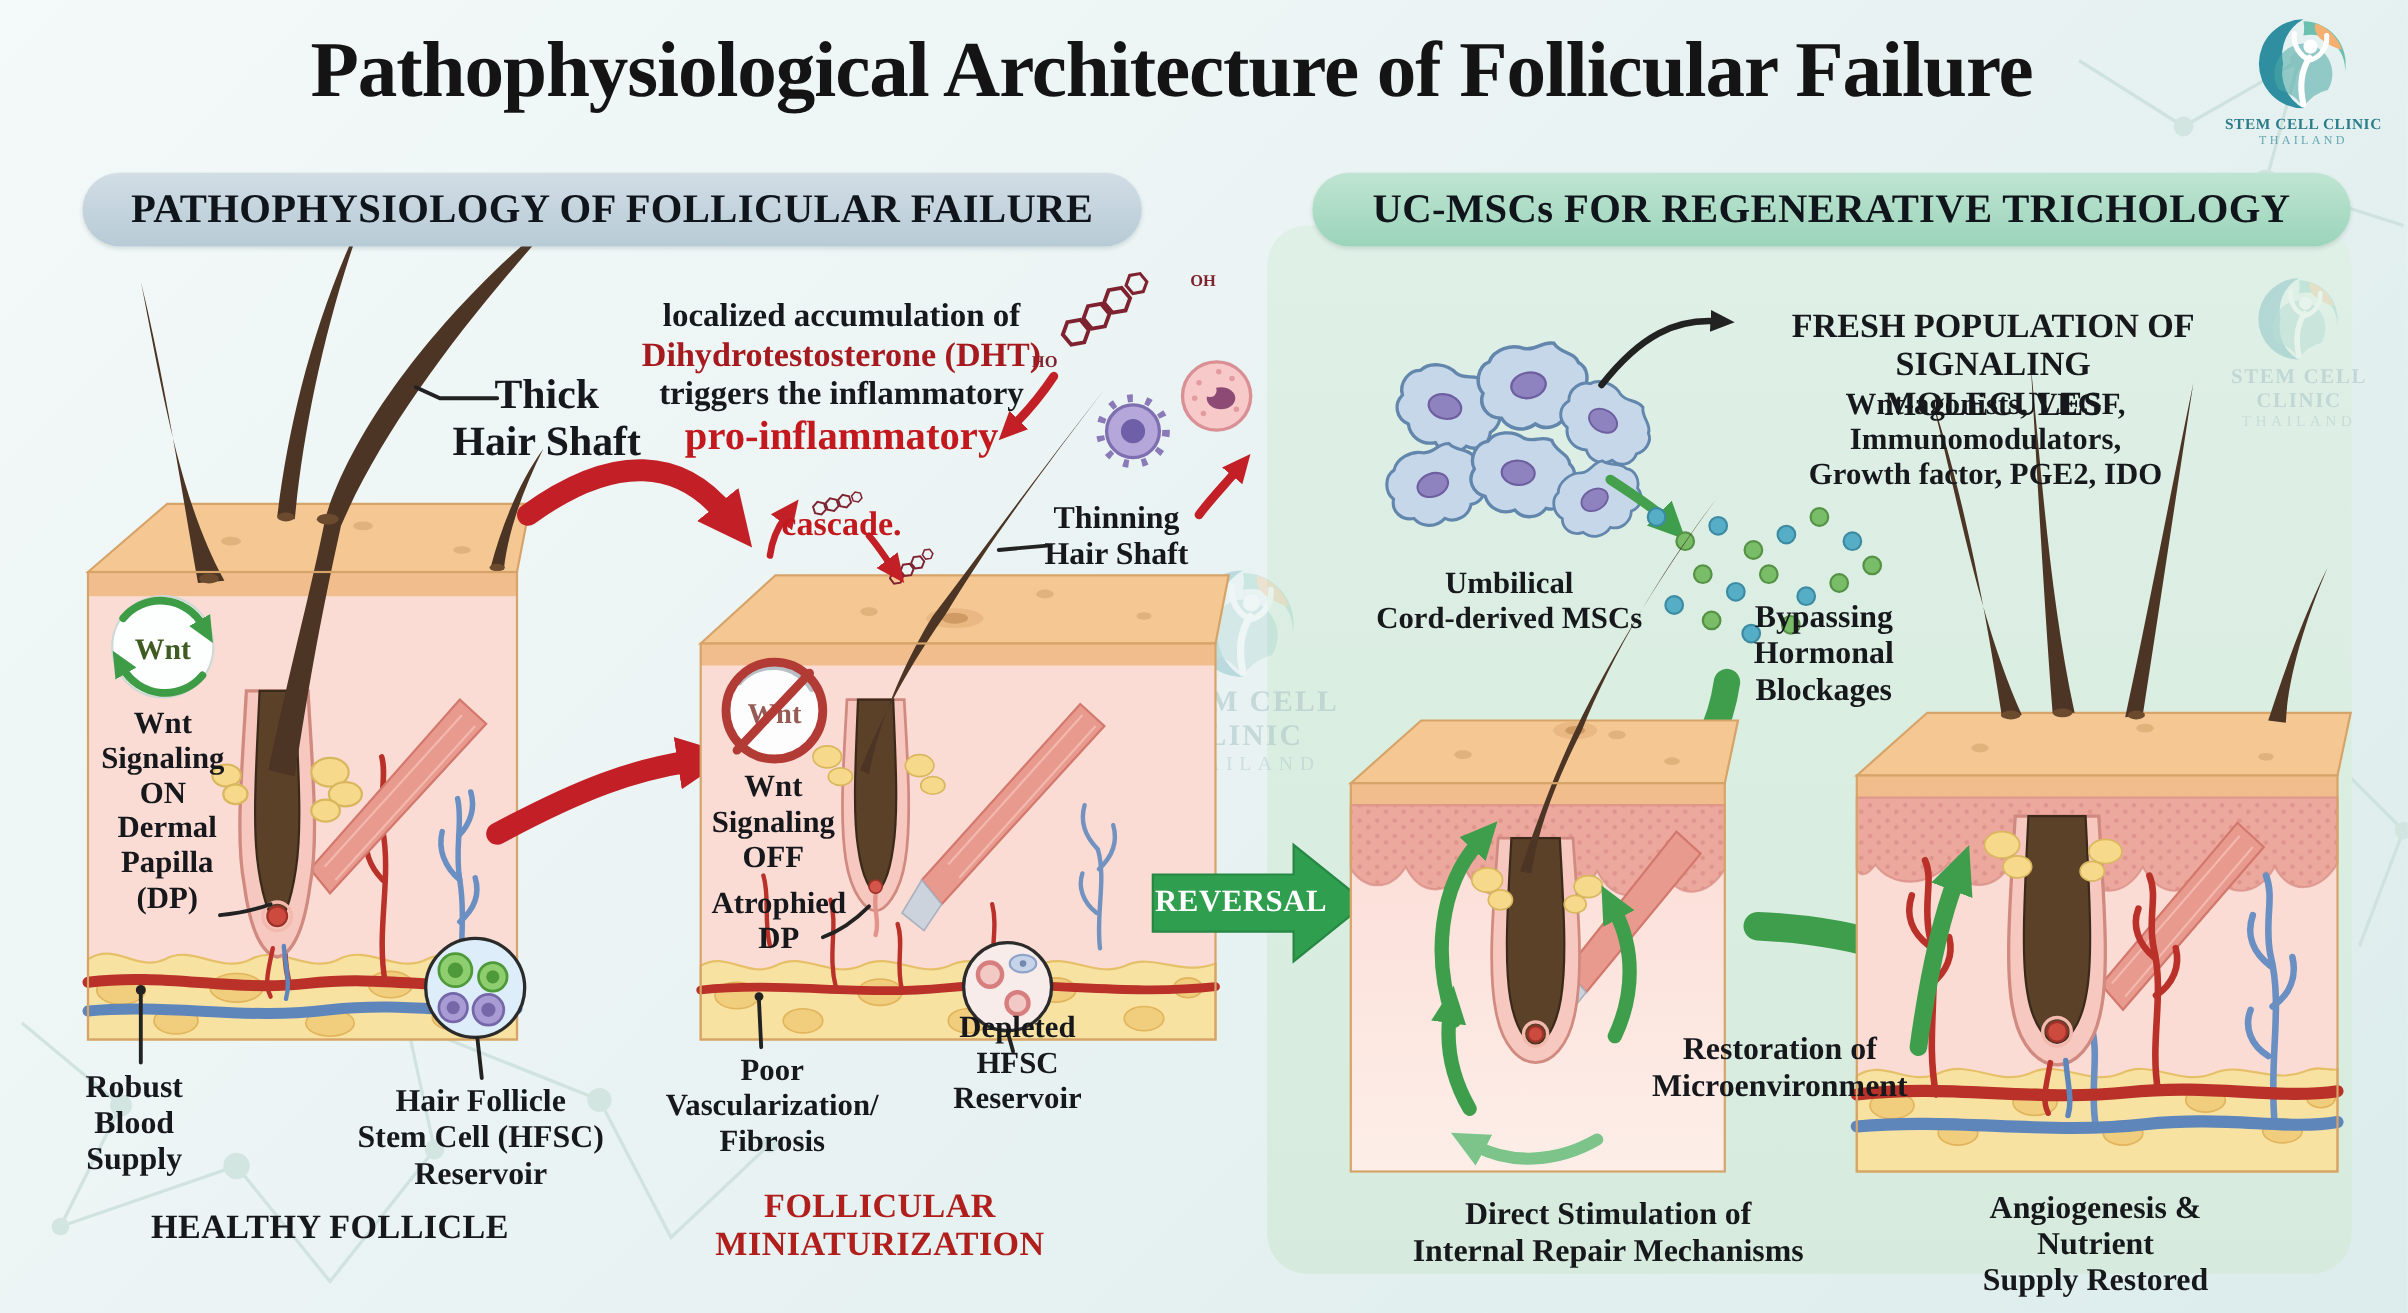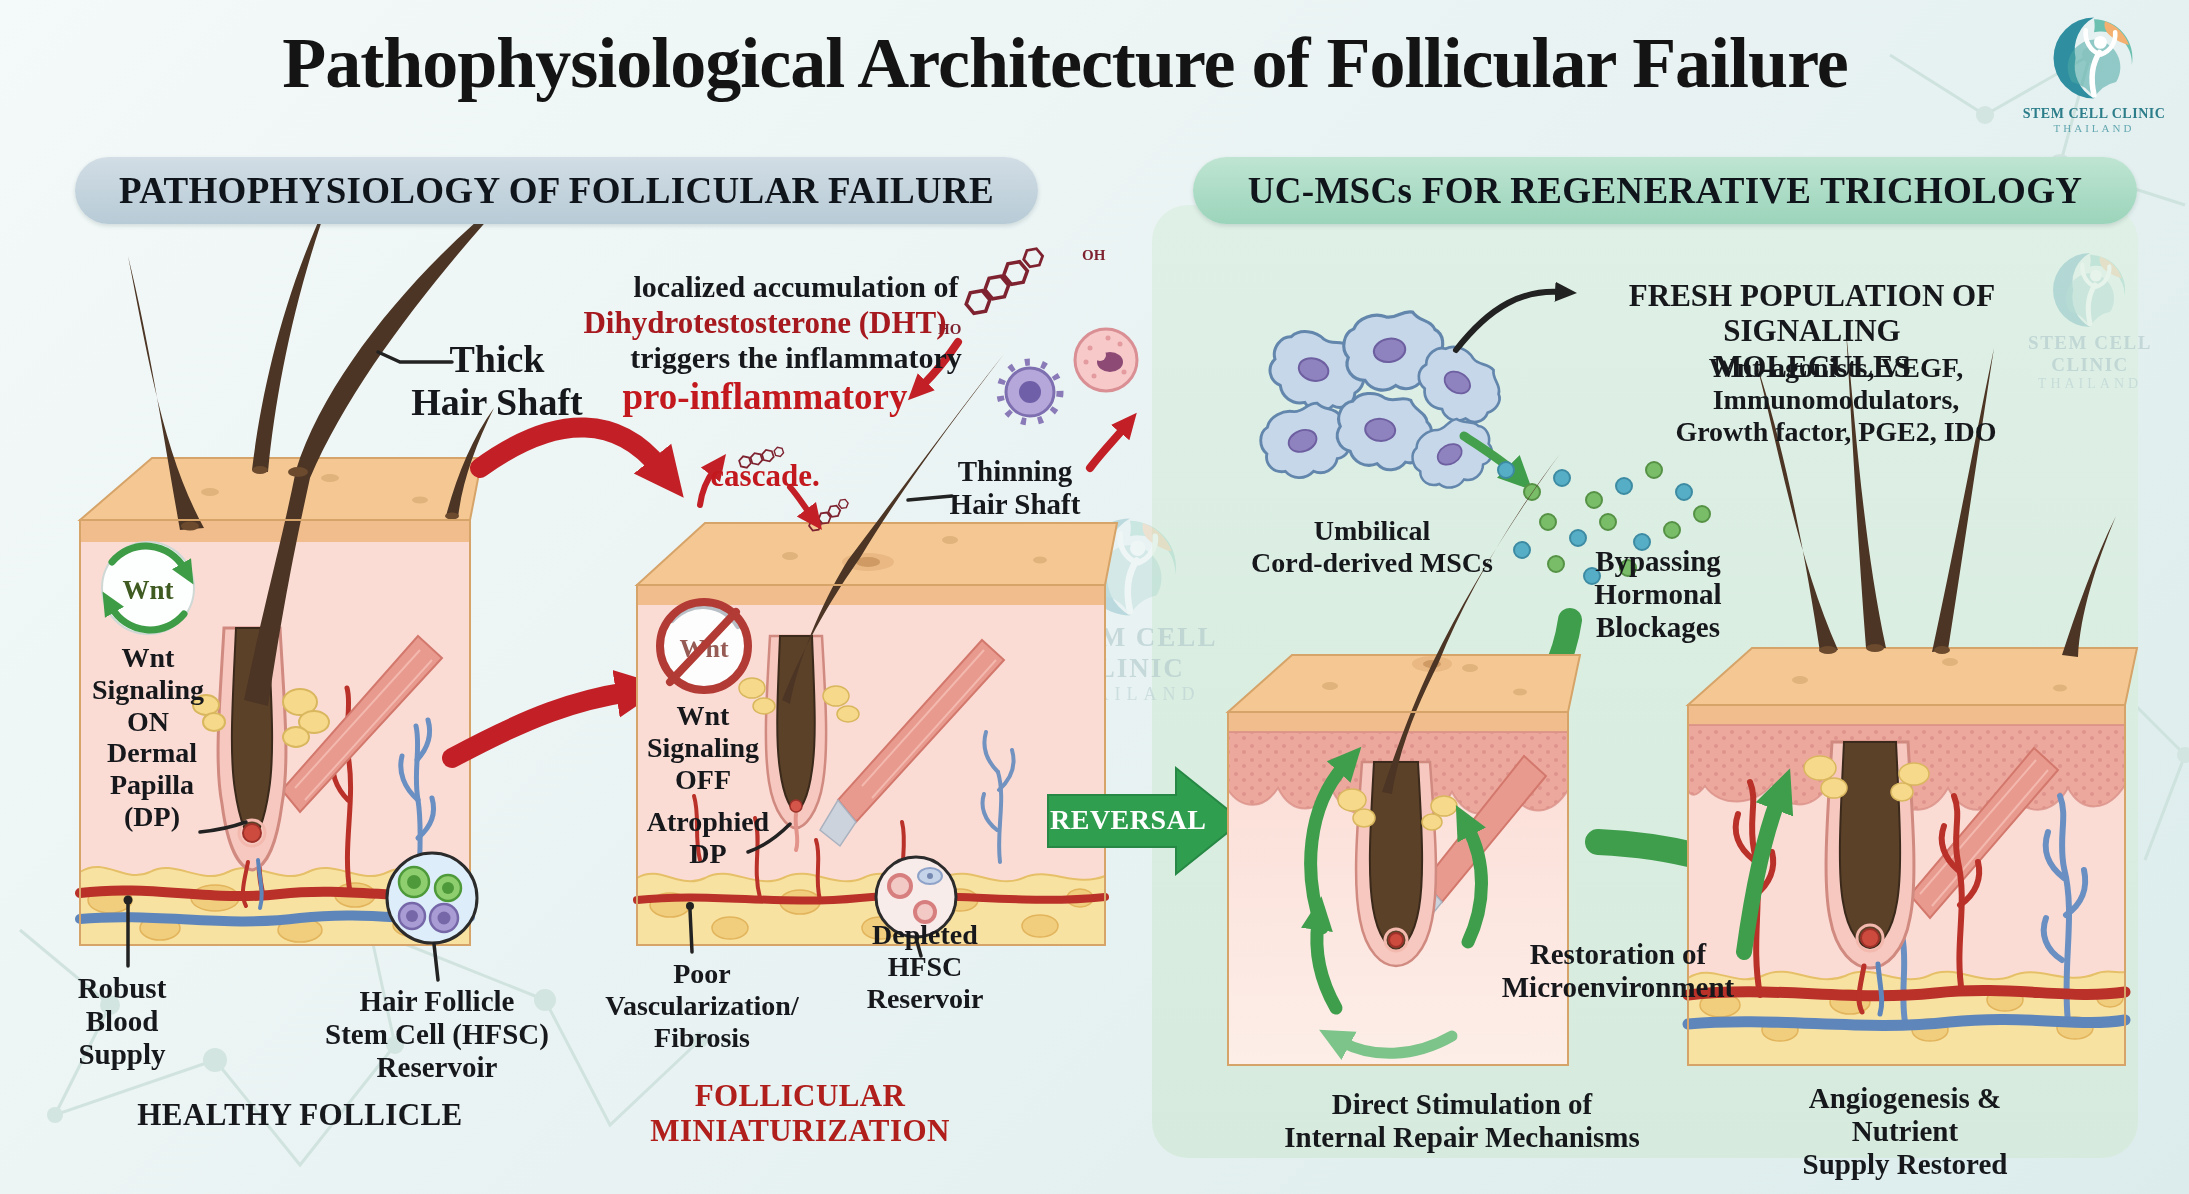--- a/index.html
+++ b/index.html
@@ -20,21 +20,21 @@
   .logo-name{font-size:14px;font-weight:700;color:#2c7d8a;letter-spacing:.5px;margin-top:2px;}
   .logo-country{font-size:11px;font-weight:400;color:#64a8b1;letter-spacing:3px;}
   .pill{position:absolute;top:157px;height:67px;border-radius:34px;z-index:4;
     display:flex;align-items:center;justify-content:center;
     font-size:37px;font-weight:800;color:#10151c;letter-spacing:.3px;
     box-shadow:0 2px 4px rgba(60,90,90,.18);}
   .pill-left{left:75px;width:963px;background:linear-gradient(180deg,#d2dde5 0%,#b7cbd6 100%);}
   .pill-right{left:1193px;width:944px;background:linear-gradient(180deg,#bfe5d2 0%,#9bd4ba 100%);}
   .lbl{position:absolute;z-index:6;font-weight:700;color:#16181c;text-align:center;
     white-space:pre-line;line-height:1.14;transform:translateX(-50%);font-size:28px;}
-  .semi{font-weight:600;margin-left:31px;}
+  .semi{font-weight:600;}
   .red-dark{color:#a6191f;font-weight:800;}
   .red-bright{color:#c3191e;font-weight:800;}
   .caption{font-size:31px;font-weight:800;letter-spacing:.4px;}
   .mini-cap{color:#b01f1c;}
   .reversal-text{position:absolute;left:1050px;top:804px;width:126px;z-index:7;
     text-align:center;font-size:28px;font-weight:800;color:#ffffff;letter-spacing:.5px;}
   .wm{z-index:2;opacity:.55;}
   .wm .wm-name{font-size:27px;font-weight:700;color:#aac4c8;letter-spacing:2px;}
   .wm .wm-country{font-size:18px;font-weight:400;color:#b6ced1;letter-spacing:6px;}
   .wm-sm .wm-name{font-size:19px;letter-spacing:1.5px;}

